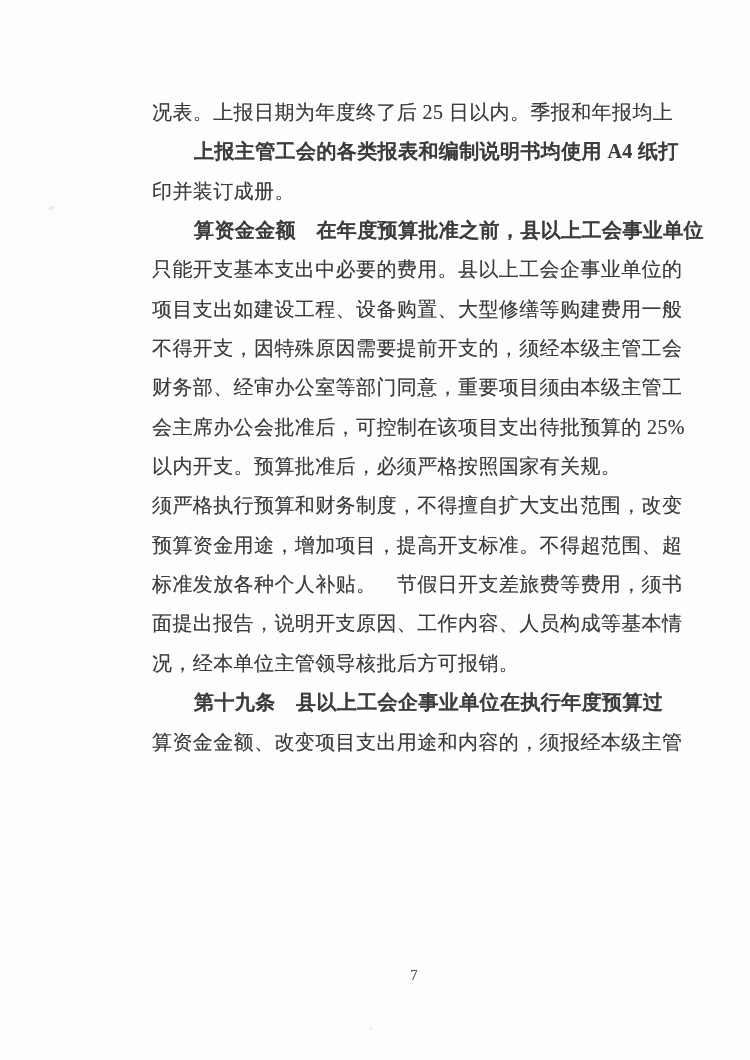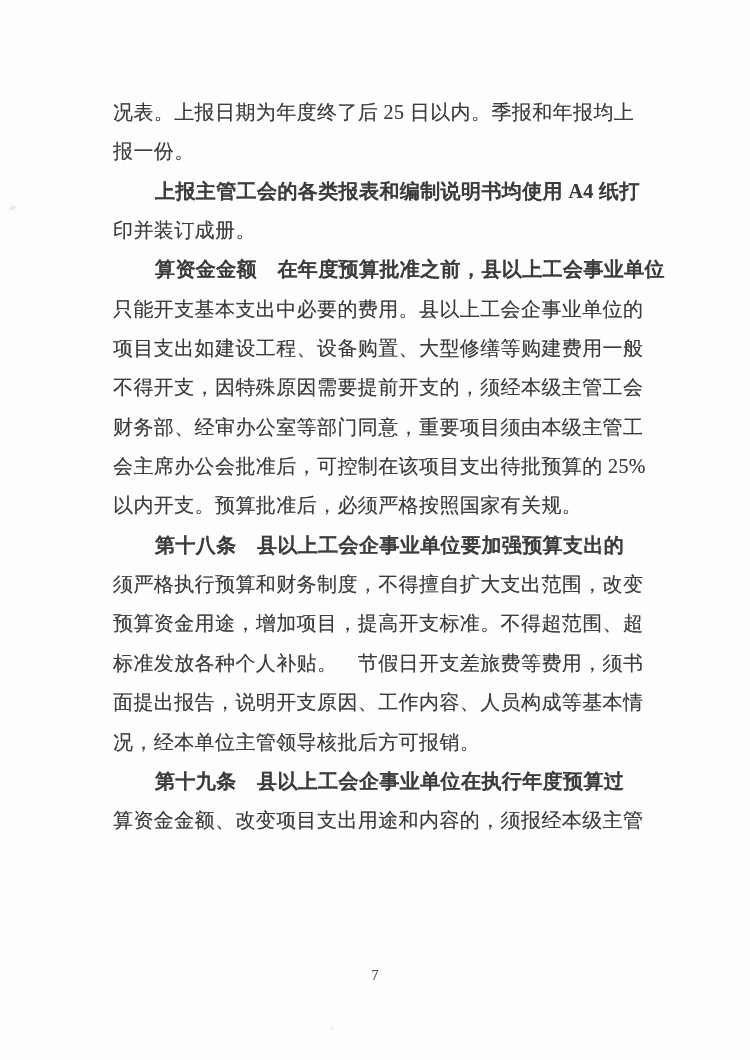--- a/index.html
+++ b/index.html
@@ -11,20 +11,21 @@
     height: 1060px;
     background: #fdfdfd;
     position: relative;
     overflow: hidden;
     font-family: "Liberation Serif", serif;
   }
   .page {
     position: absolute;
     inset: 0;
     background: #fdfdfd;
+    margin-left: 39px;
   }
   .text-block {
     position: absolute;
     left: 113px;
     top: 93px;
     width: 534px;
   }
   .line {
     height: 39.35px;
     line-height: 39.35px;
@@ -69,31 +70,29 @@
     opacity: 0.22;
   }
 </style>
 </head>
 <body>
 
 <div class="page">
 
   <div class="text-block">
     <div class="line">况表。上报日期为年度终了后 25 日以内。季报和年报均上</div>
-    <div class="line">报一份。</div>
     <div class="line indent">上报主管工会的各类报表和编制说明书均使用 A4 纸打</div>
     <div class="line">印并装订成册。</div>
     <div class="line indent">算资金金额　在年度预算批准之前，县以上工会事业单位</div>
     <div class="line">只能开支基本支出中必要的费用。县以上工会企事业单位的</div>
     <div class="line">项目支出如建设工程、设备购置、大型修缮等购建费用一般</div>
     <div class="line">不得开支，因特殊原因需要提前开支的，须经本级主管工会</div>
     <div class="line">财务部、经审办公室等部门同意，重要项目须由本级主管工</div>
     <div class="line">会主席办公会批准后，可控制在该项目支出待批预算的 25%</div>
     <div class="line">以内开支。预算批准后，必须严格按照国家有关规。</div>
-    <div class="line indent">第十八条　县以上工会企事业单位要加强预算支出的</div>
     <div class="line">须严格执行预算和财务制度，不得擅自扩大支出范围，改变</div>
     <div class="line">预算资金用途，增加项目，提高开支标准。不得超范围、超</div>
     <div class="line">标准发放各种个人补贴。　节假日开支差旅费等费用，须书</div>
     <div class="line">面提出报告，说明开支原因、工作内容、人员构成等基本情</div>
     <div class="line">况，经本单位主管领导核批后方可报销。</div>
     <div class="line indent">第十九条　县以上工会企事业单位在执行年度预算过</div>
     <div class="line">算资金金额、改变项目支出用途和内容的，须报经本级主管</div>
   </div>
 
   <div class="page-number">7</div>

